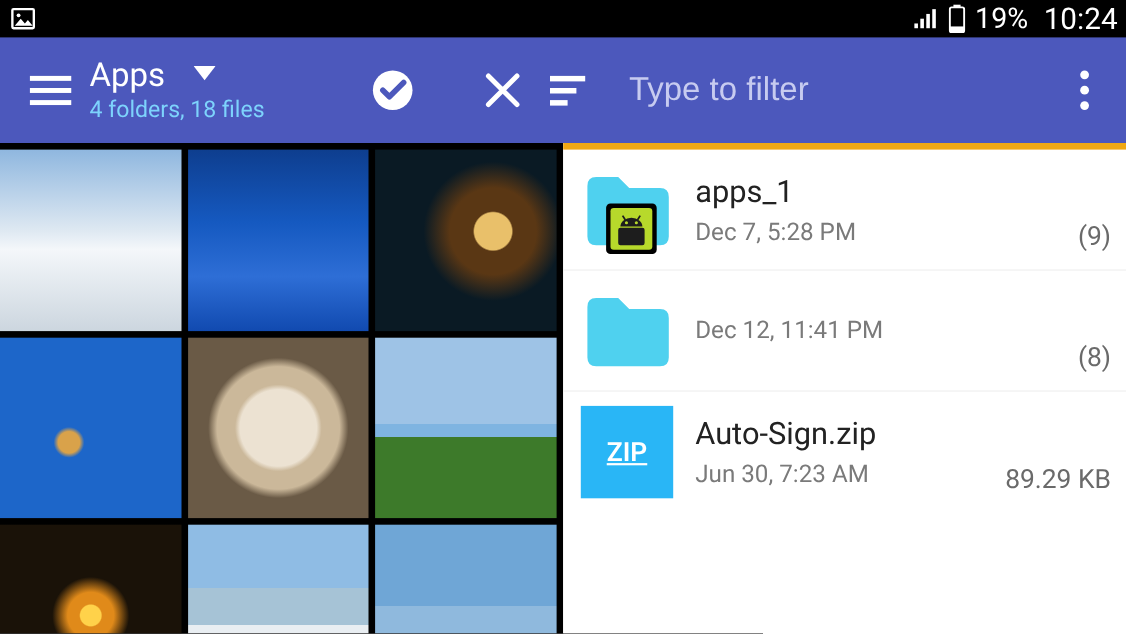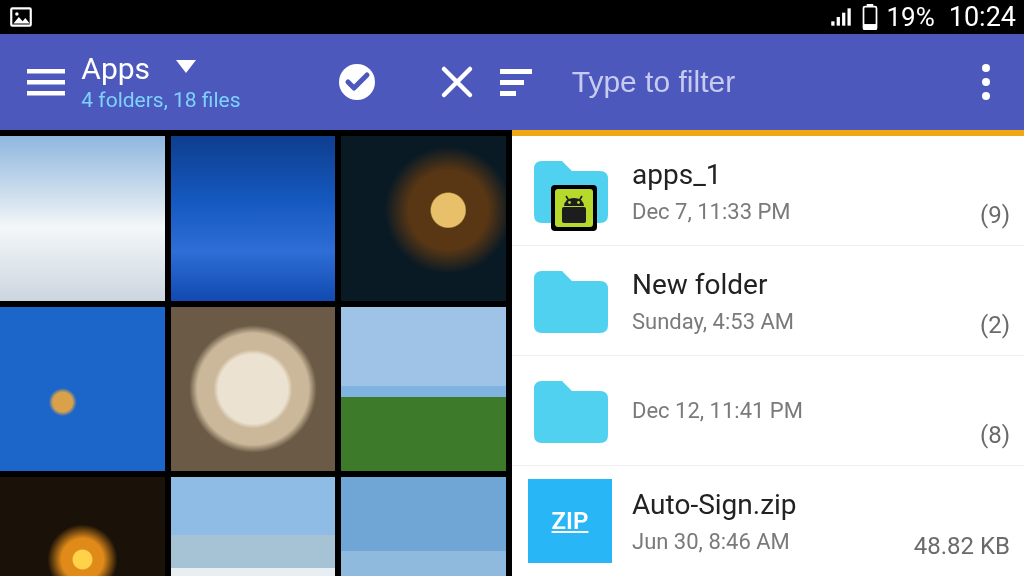--- a/index.html
+++ b/index.html
@@ -214,56 +214,44 @@
               <path d="M15 23 a10 8 0 0 1 20 0 Z" fill="#1d1d1d"></path>
               <circle cx="20.5" cy="19.5" r="1.4" fill="#b7d92b"></circle>
               <circle cx="29.5" cy="19.5" r="1.4" fill="#b7d92b"></circle>
               <line x1="17" y1="13" x2="19.5" y2="17" stroke="#1d1d1d" stroke-width="1.6"></line>
               <line x1="33" y1="13" x2="30.5" y2="17" stroke="#1d1d1d" stroke-width="1.6"></line>
             </svg>
           </div>
         </div>
         <div class="row-texts">
           <span class="row-name">apps_1</span>
-          <span class="row-sub">Dec 7, 11:33 PM</span>
+          <span class="row-sub">Dec 7, 5:28 PM</span>
         </div>
         <span class="row-count">(9)</span>
       </div>
+
 
       <div class="row">
         <div class="row-icon">
           <svg class="folder-svg" viewBox="0 0 84 84">
             <path d="M6 20 Q6 12 14 12 H34 L44 22 H72 Q80 22 80 30 V66 Q80 74 72 74 H14 Q6 74 6 66 Z" fill="#4fd1ef"></path>
           </svg>
         </div>
         <div class="row-texts">
-          <span class="row-name">New folder</span>
-          <span class="row-sub">Sunday, 4:53 AM</span>
-        </div>
-        <span class="row-count">(2)</span>
-      </div>
-
-      <div class="row">
-        <div class="row-icon">
-          <svg class="folder-svg" viewBox="0 0 84 84">
-            <path d="M6 20 Q6 12 14 12 H34 L44 22 H72 Q80 22 80 30 V66 Q80 74 72 74 H14 Q6 74 6 66 Z" fill="#4fd1ef"></path>
-          </svg>
-        </div>
-        <div class="row-texts">
           <span class="row-sub">Dec 12, 11:41 PM</span>
         </div>
         <span class="row-count">(8)</span>
       </div>
 
       <div class="row" style="border-bottom:none;">
         <div class="row-icon">
           <div class="zip-tile">ZIP</div>
         </div>
         <div class="row-texts">
           <span class="row-name">Auto-Sign.zip</span>
-          <span class="row-sub">Jun 30, 8:46 AM</span>
-        </div>
-        <span class="row-count">48.82 KB</span>
+          <span class="row-sub">Jun 30, 7:23 AM</span>
+        </div>
+        <span class="row-count">89.29 KB</span>
       </div>
 
     </div>
   </div>
 </div>
 
 </body></html>

